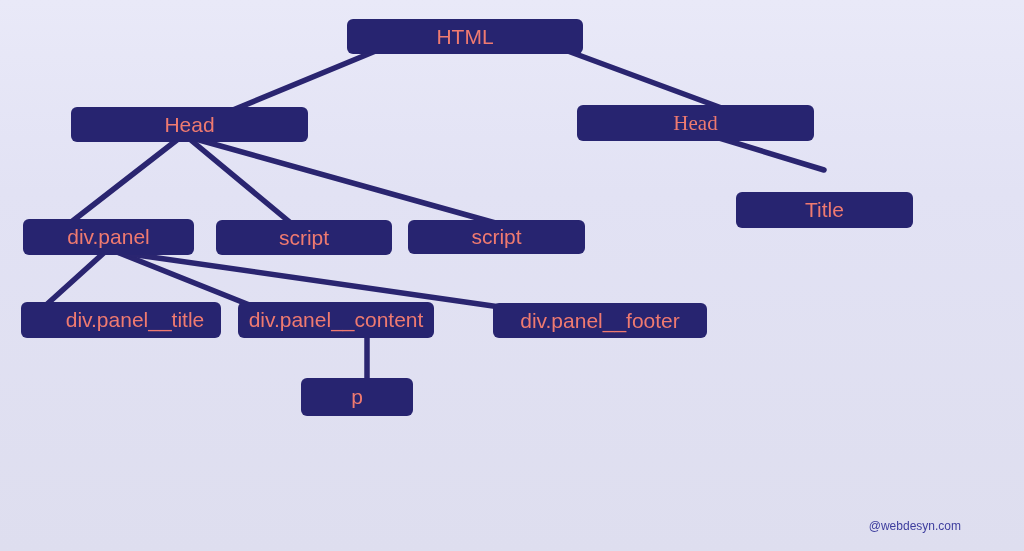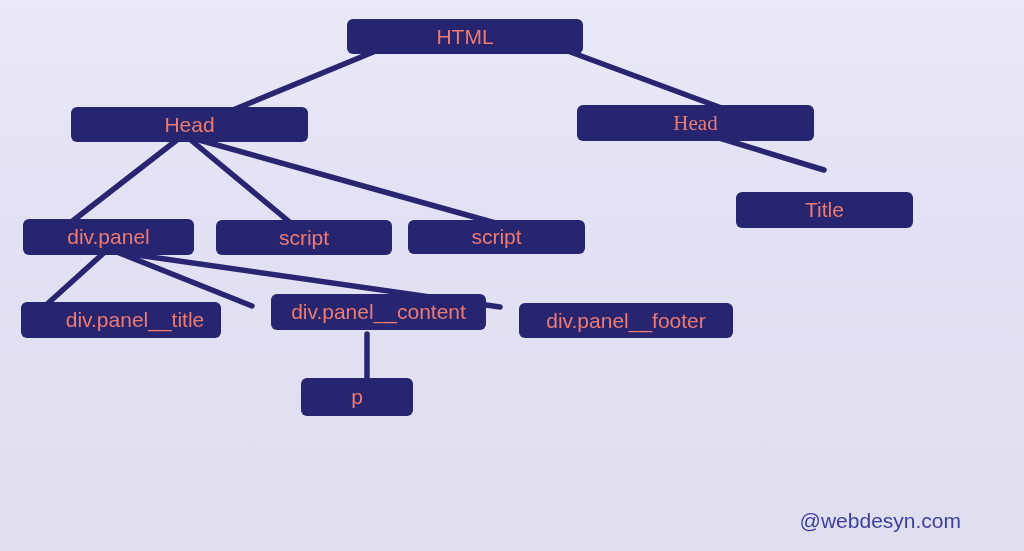--- a/index.html
+++ b/index.html
@@ -18,21 +18,21 @@
     color:#ef7a70;
     font-size:21px;
     display:flex;align-items:center;justify-content:center;
     white-space:nowrap;
     box-sizing:border-box;
   }
   .watermark{
     position:absolute;
     right:63px;bottom:18px;
     color:#3e3e9e;
-    font-size:21px;
+    font-size:12px;
   }
 </style>
 </head>
 <body>
 
 <div id="stage">
 
   <svg id="edges" viewBox="0 0 1024 551" xmlns="http://www.w3.org/2000/svg">
     <g stroke="#2a2570" stroke-width="5.5" stroke-linecap="round">
       <line x1="378" y1="50" x2="228" y2="112"></line>
@@ -57,21 +57,21 @@
   <div class="node" style="left:736px;top:164px;width:177px;height:36px;margin-top:28px;">Title</div>
 
   <div class="node" style="left:23px;top:219px;width:171px;height:36px;">div.panel</div>
 
   <div class="node" style="left:216px;top:220px;width:176px;height:35px;">script</div>
 
   <div class="node" style="left:408px;top:220px;width:177px;height:34px;">script</div>
 
   <div class="node" style="left:21px;top:302px;width:200px;height:36px;padding-left:28px;">div.panel__title</div>
 
-  <div class="node" style="left:238px;top:294px;width:215px;height:36px;margin-left:33px;">div.panel__content</div>
+  <div class="node" style="left:238px;top:302px;width:196px;height:36px;">div.panel__content</div>
 
-  <div class="node" style="left:493px;top:303px;width:214px;height:35px;margin-left:26px;">div.panel__footer</div>
+  <div class="node" style="left:493px;top:303px;width:214px;height:35px;">div.panel__footer</div>
 
   <div class="node" style="left:301px;top:378px;width:112px;height:38px;">p</div>
 
   <div class="watermark">@webdesyn.com</div>
 
 </div>
 
 </body></html>

